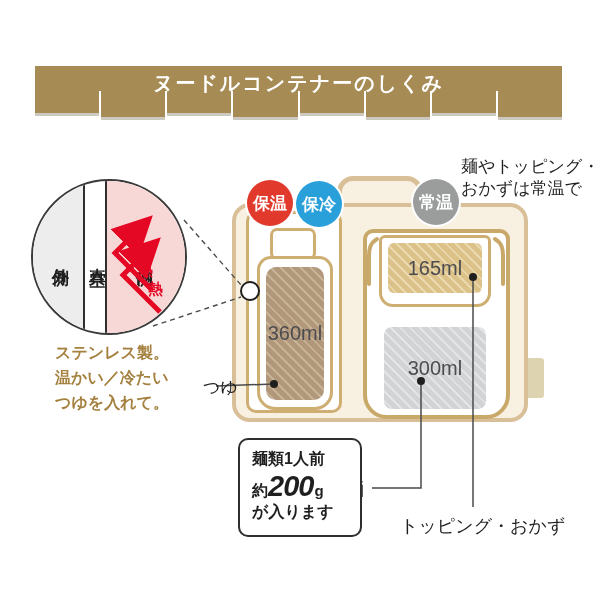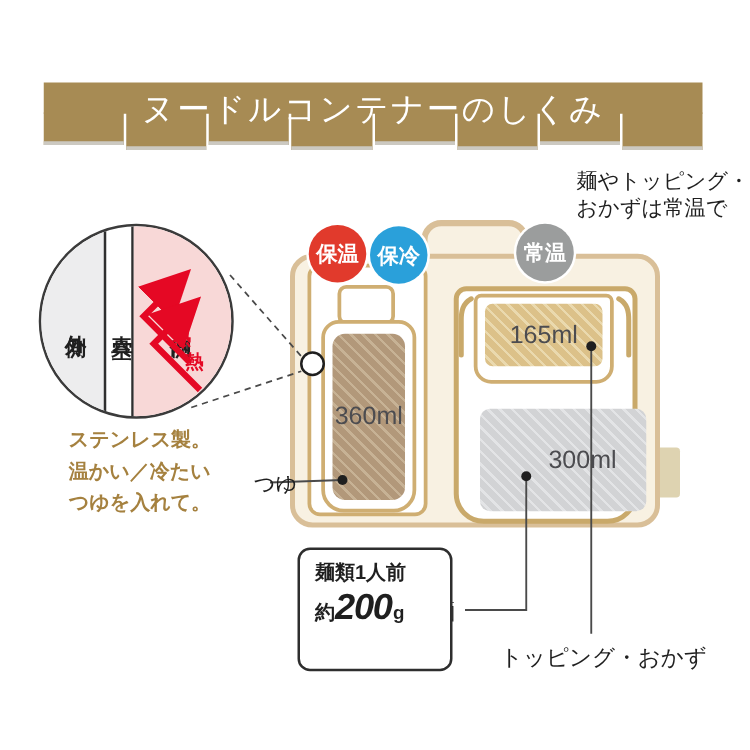--- a/index.html
+++ b/index.html
@@ -6,21 +6,21 @@
   #canvas{position:relative;width:600px;height:600px;background:#fff;overflow:hidden;
           font-family:"Liberation Sans",sans-serif;color:#1f1f1f;}
   .abs{position:absolute;}
 
   
   .banner-top{left:35px;top:66px;width:527px;height:25px;background:#a78b54;}
   .banner-tabs{left:35px;top:90px;width:527px;display:flex;gap:2px;}
   .banner-tab{flex:1;background:#a78b54;border-bottom:3px solid #ccc9c1;height:23px;}
   .banner-tab.tall{height:27px;}
   .banner-title{left:35px;top:70px;width:527px;text-align:center;color:#fff;
-                font-size:26px;font-weight:normal;letter-spacing:2px;z-index:6;}
+                font-size:20px;font-weight:bold;letter-spacing:2px;z-index:6;}
 
   
   .mag{left:31px;top:179px;width:152px;height:152px;border:2px solid #3b3b3b;
        border-radius:50%;overflow:hidden;background:#fff;z-index:3;}
   .mag-gray{left:0;top:0;width:50px;height:152px;background:#ededee;}
   .mag-wall{top:0;width:2px;height:152px;background:#2f2f2f;}
   .mag-pink{left:74px;top:0;right:0;height:152px;background:#f8d8d7;}
   .vlabel{writing-mode:vertical-rl;text-orientation:upright;font-size:17px;font-weight:bold;
           letter-spacing:3px;color:#1f1f1f;top:50%;transform:translateY(-50%);}
   .heat{color:#e50824;font-size:15px;font-weight:bold;z-index:4;}
@@ -41,32 +41,32 @@
           border-radius:14px 14px 18px 18px;box-sizing:border-box;z-index:3;}
   .hatch-brown{left:266px;top:267px;width:58px;height:133px;border-radius:10px;z-index:3;
     background:repeating-linear-gradient(45deg,#b2987a 0 5px,#c7b295 5px 7px);}
   .tub{left:363px;top:229px;width:147px;height:190px;background:#fff;border:4px solid #c9a96a;
        border-radius:10px 10px 24px 24px;box-sizing:border-box;z-index:3;}
   .tray{left:379px;top:235px;width:112px;height:72px;background:#fff;border:3px solid #cfae72;
         border-radius:6px 6px 14px 14px;box-sizing:border-box;z-index:3;}
   .hatch-tan{left:388px;top:243px;width:94px;height:50px;border-radius:6px;z-index:3;
     background:repeating-linear-gradient(45deg,#dcc189 0 5px,#ead9ae 5px 7px);}
   .hatch-gray{left:384px;top:327px;width:102px;height:82px;border-radius:8px;z-index:3;
-    background:repeating-linear-gradient(45deg,#d2d3d5 0 5px,#e3e4e6 5px 7px);padding-left:31px;}
+    background:repeating-linear-gradient(45deg,#d2d3d5 0 5px,#e3e4e6 5px 7px);}
   .vol{display:flex;align-items:center;justify-content:center;width:100%;height:100%;
        color:#4c4c50;font-size:20px;}
 
   
   .badge{width:46px;height:46px;border-radius:50%;display:flex;align-items:center;justify-content:center;
          color:#fff;font-size:17px;font-weight:bold;z-index:5;box-shadow:0 0 0 2px #fff;}
   .badge-warm{left:247px;top:180px;background:#e13a2c;}
   .badge-cold{left:296px;top:181px;background:#2aa0da;}
   .badge-room{left:413px;top:179px;background:#9b9d9d;}
 
-  .topnote{left:461px;top:134px;font-size:17px;line-height:22px;color:#1f1f1f;z-index:5;white-space:nowrap;}
+  .topnote{left:461px;top:156px;font-size:17px;line-height:22px;color:#1f1f1f;z-index:5;white-space:nowrap;}
 
   .plainlabel{font-size:17px;color:#1f1f1f;z-index:5;white-space:nowrap;}
   .soup-label{left:175px;top:376px;margin-left:28px;}
   .noodle-label{left:347px;top:478px;}
   .topping-label{left:400px;top:514px;font-size:18px;}
 
   
   .serving-box{left:238px;top:438px;width:124px;height:99px;background:#fff;border:2.5px solid #2e2e2e;
                border-radius:10px;box-sizing:border-box;padding:8px 0 16px 12px;z-index:5;}
   .sb-line{font-size:16px;font-weight:bold;line-height:22px;}
@@ -146,20 +146,21 @@
   <div class="abs plainlabel noodle-label">麺</div>
   <div class="abs plainlabel topping-label">トッピング・おかず</div>
 
   <div class="abs serving-box">
     <div class="sb-line">麺類1人前</div>
     <div class="sb-amount-row">
       <span class="sb-prefix">約</span>
       <span class="sb-amount">200</span>
       <span class="sb-unit">g</span>
     </div>
+    <div class="sb-line">が入ります</div>
   </div>
 
   <svg class="abs overlay" viewBox="0 0 600 600">
     <defs>
       <marker id="redhead" markerWidth="8" markerHeight="8" refX="5.5" refY="4" orient="auto">
         <path d="M0,0 L8,4 L0,8 z" fill="#e50824"></path>
       </marker>
     </defs>
 
     <line x1="184" y1="220" x2="241" y2="285" stroke="#4a4a4a" stroke-width="1.4" stroke-dasharray="5 4"></line>

